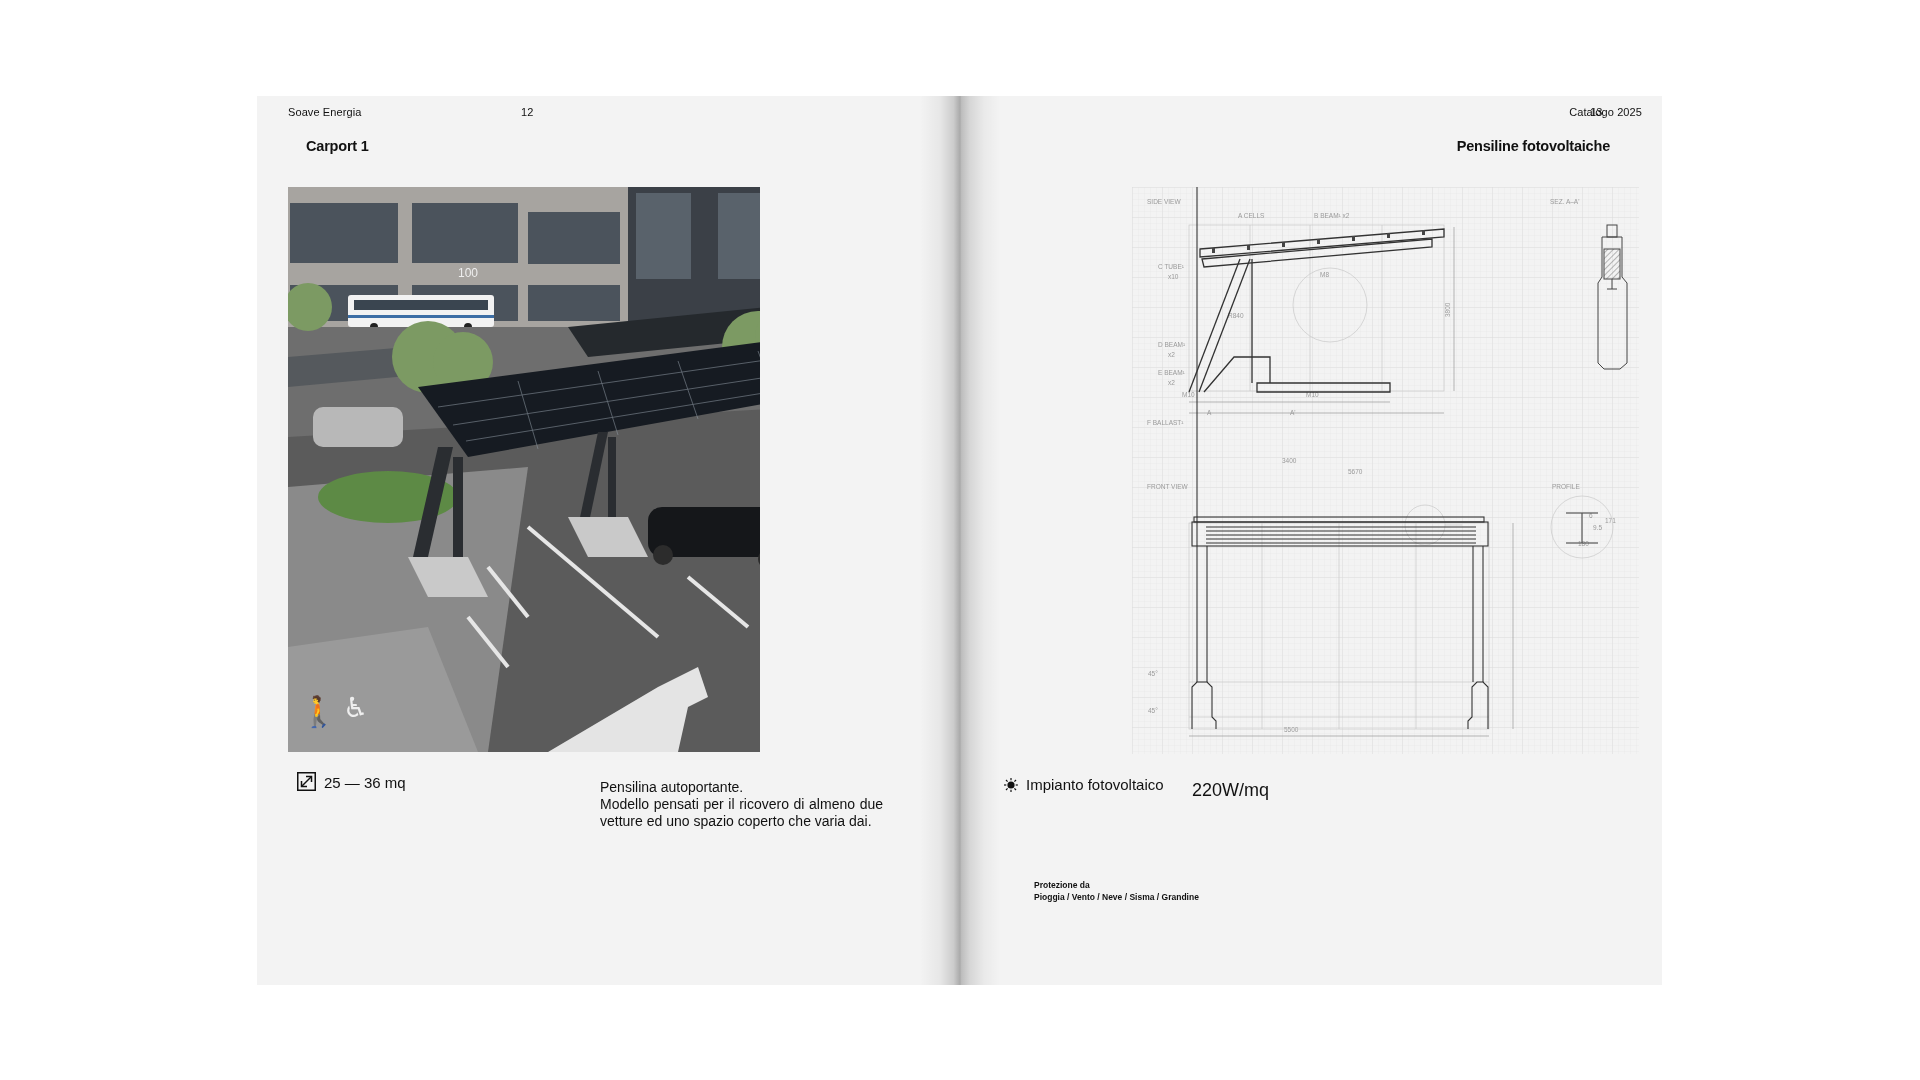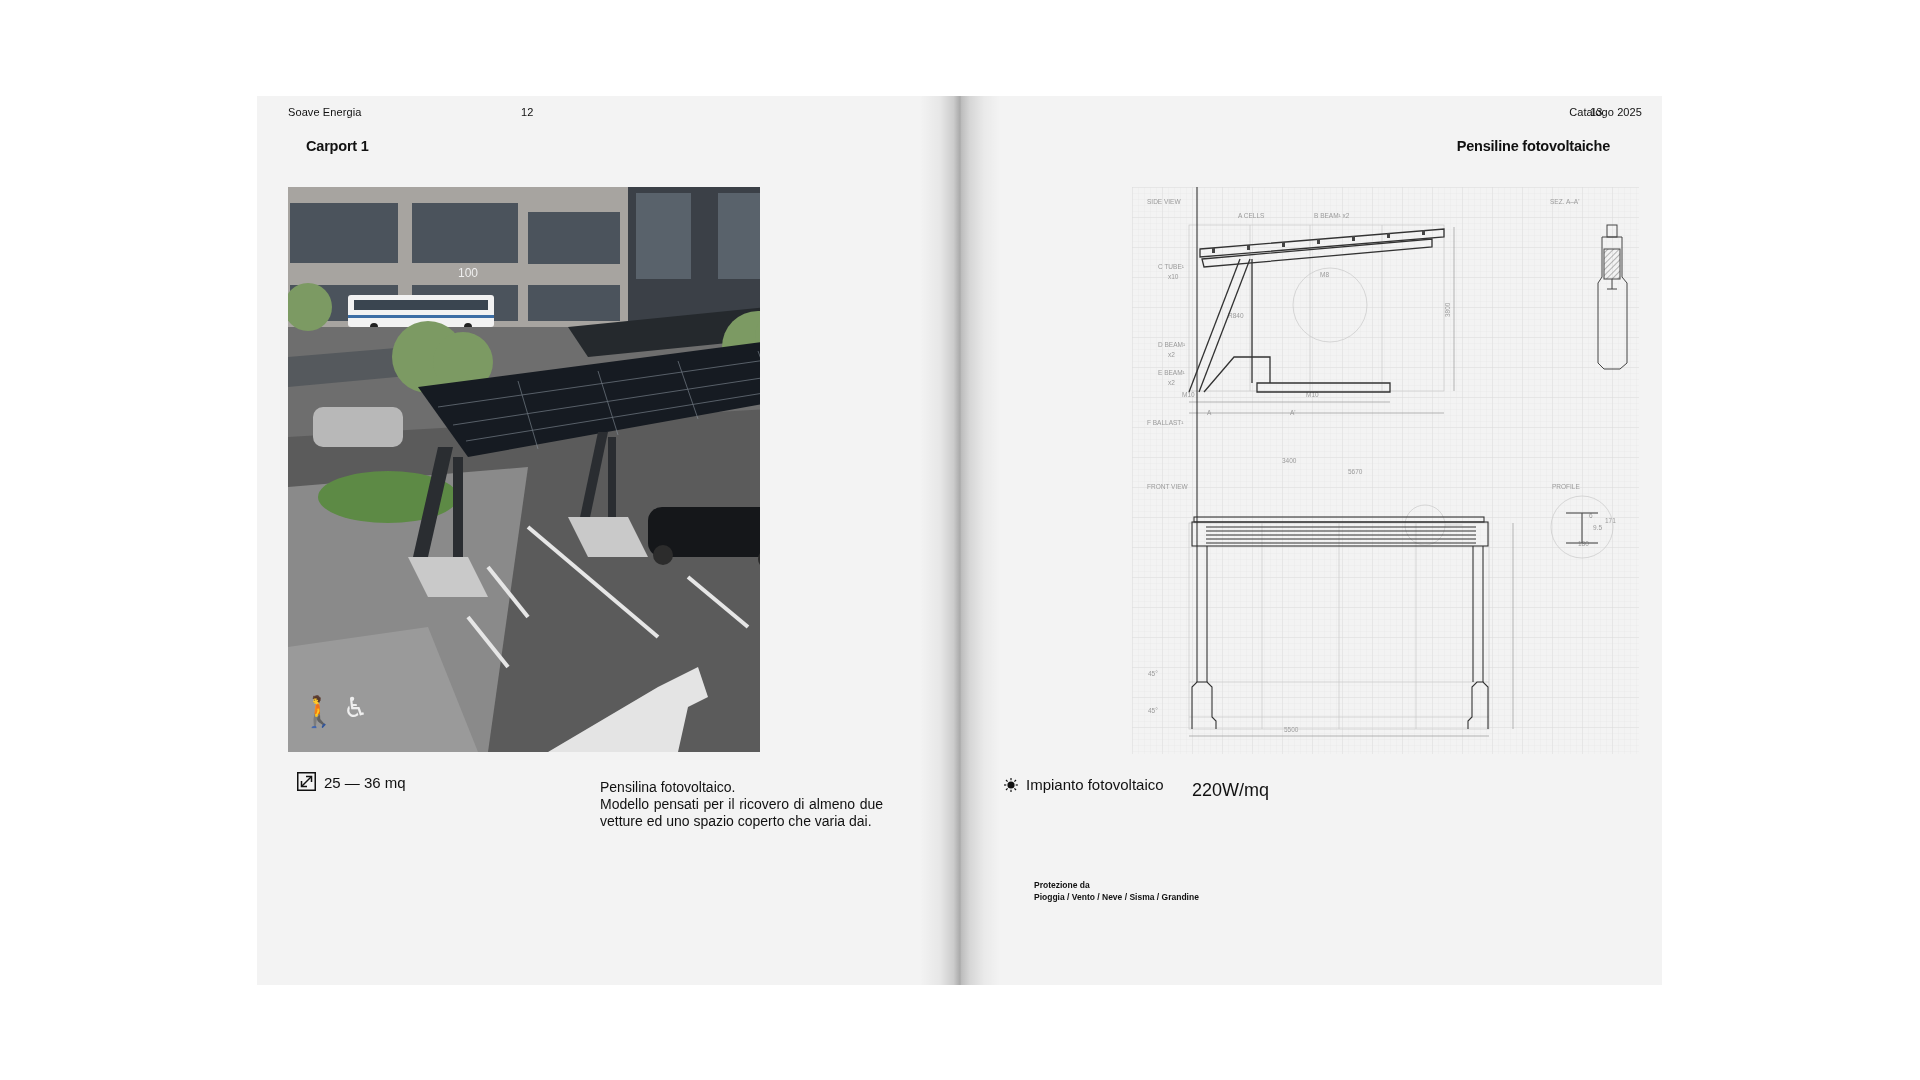--- a/index.html
+++ b/index.html
@@ -129,21 +129,21 @@
           <rect x="0.75" y="0.75" width="17.5" height="17.5" fill="none" stroke="#111" stroke-width="1.5"></rect>
           <line x1="4.5" y1="14.5" x2="14.5" y2="4.5" stroke="#111" stroke-width="1.5"></line>
           <polyline points="9,4.5 14.5,4.5 14.5,10" fill="none" stroke="#111" stroke-width="1.5"></polyline>
           <polyline points="4.5,9 4.5,14.5 10,14.5" fill="none" stroke="#111" stroke-width="1.5"></polyline>
         </svg>
       </span>
       <span>25 — 36 mq</span>
     </div>
 
     <div class="desc">
-      <div>Pensilina fotovoltaico.</div>
+      <div>Pensilina autoportante.</div>
       <div>Modello pensati per il ricovero di almeno due vetture ed uno spazio coperto che varia dai.</div>
     </div>
   </div>
 
   <div class="page right">
     <div class="running" style="left:630px; width:1px; text-align:left;">13</div>
     <div class="running" style="right:20px;">Catalogo 2025</div>
     <div class="title" style="left:650px; transform:translateX(-100%); white-space:nowrap;">Pensiline fotovoltaiche</div>
 
     <div class="drawing">

